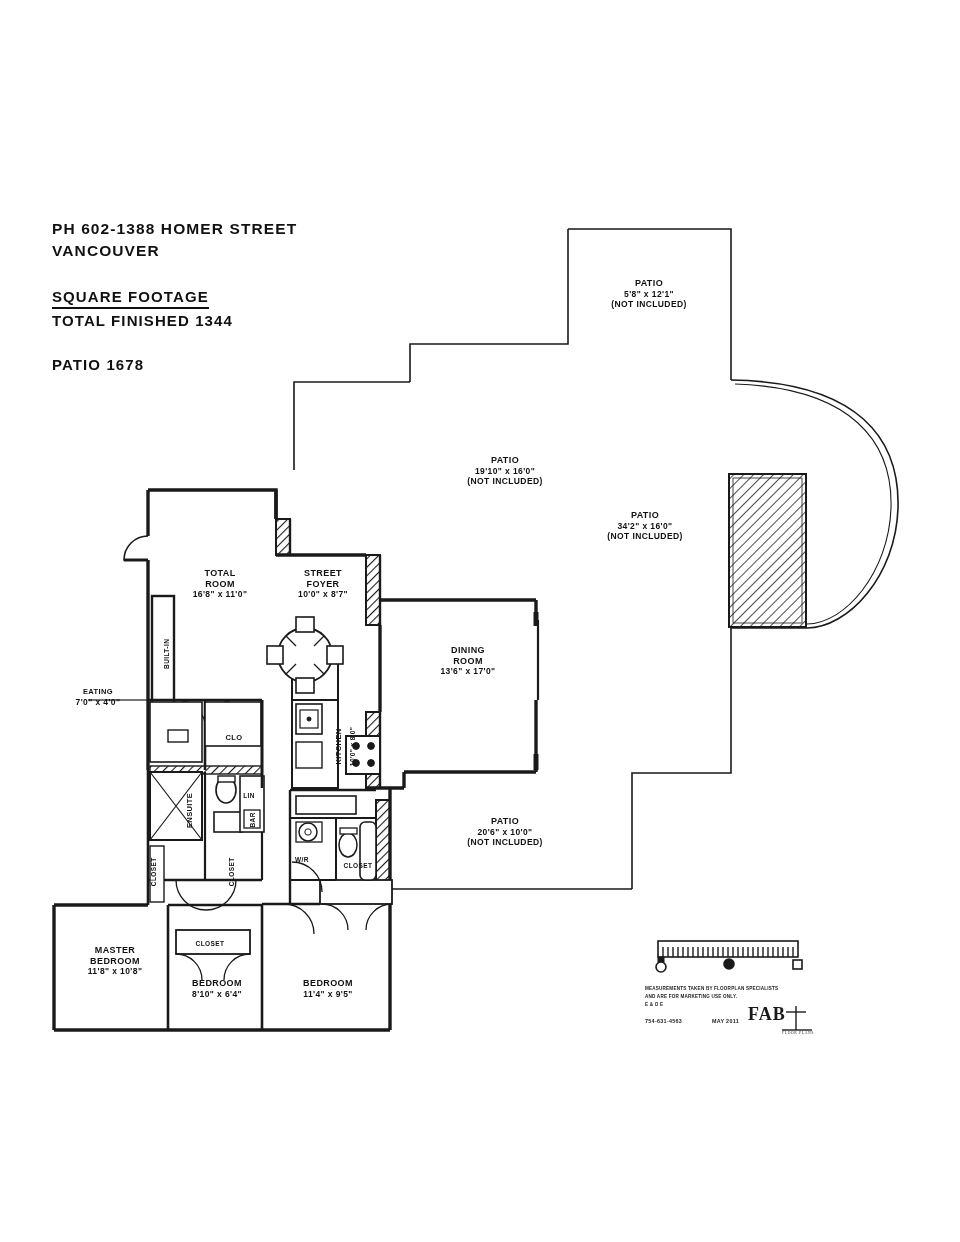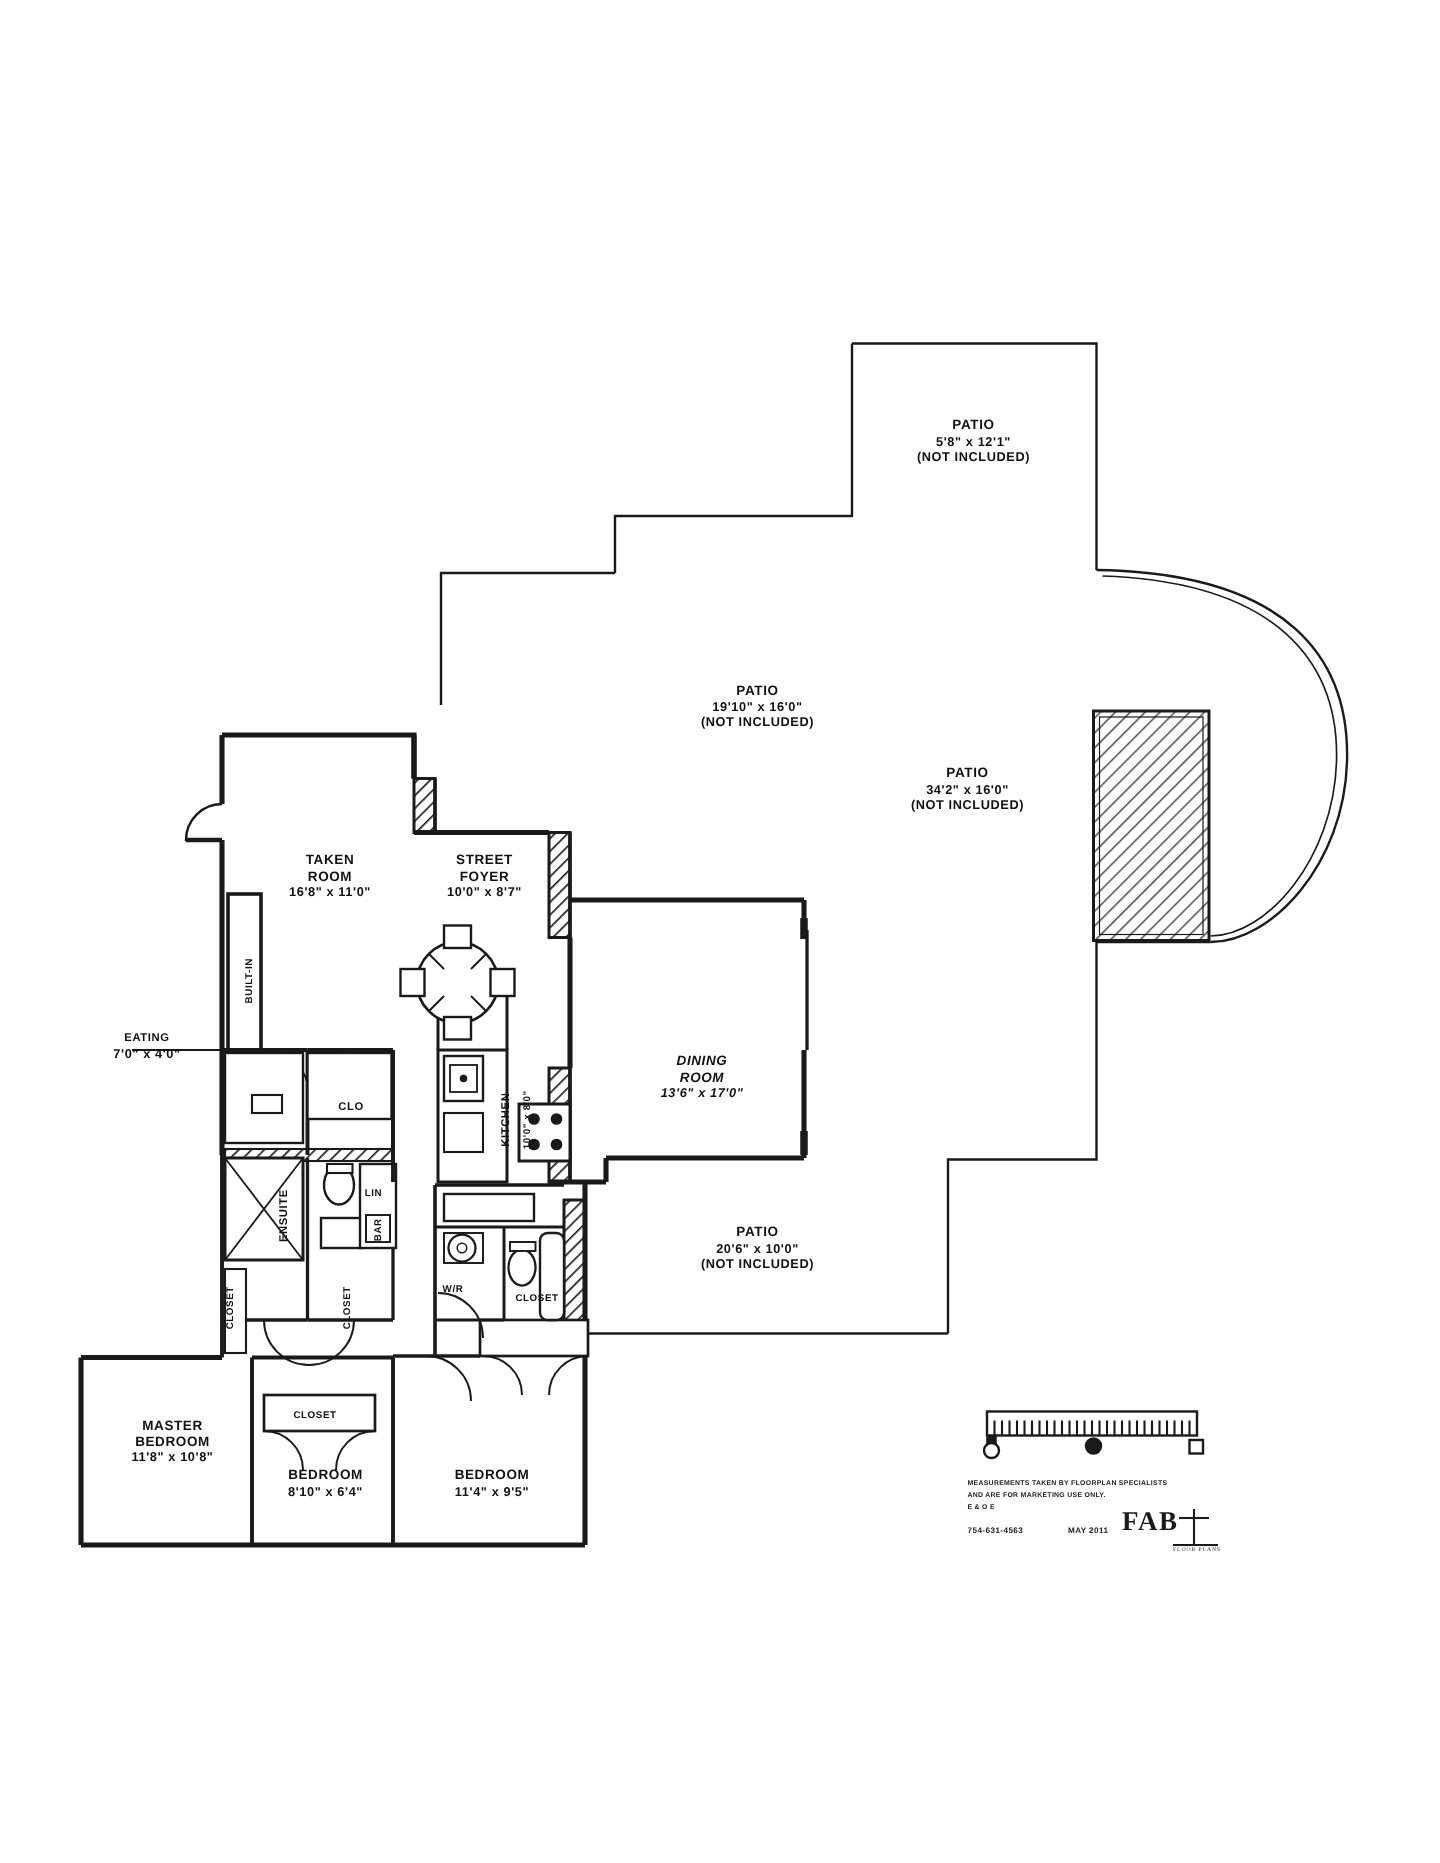--- a/index.html
+++ b/index.html
@@ -20,20 +20,29 @@
   .tiny{font-size:6.5px;}
   .vert{transform-origin:center center;}
   .credits{position:absolute;font-family:"Liberation Sans",sans-serif;color:#222;}
   .fab-logo{position:absolute;font-family:"Liberation Serif",serif;}
 </style>
 </head>
 <body>
 
 <div id="page">
 
+  <div class="title-block">
+    <div class="t1">
+      <div>PH 602-1388 HOMER STREET</div>
+      <div>VANCOUVER</div>
+    </div>
+    <div class="t2"><span class="uline">SQUARE FOOTAGE</span></div>
+    <div class="t3">TOTAL FINISHED 1344</div>
+    <div class="t4">PATIO 1678</div>
+  </div>
 
   <svg width="960" height="1242">
     <defs>
       <pattern id="hatch45" width="7" height="7" patternTransform="rotate(45)" patternUnits="userSpaceOnUse">
         <line x1="0" y1="0" x2="0" y2="7" stroke="#4d4d4d" stroke-width="2"></line>
       </pattern>
       <pattern id="hatchWall" width="6" height="6" patternTransform="rotate(45)" patternUnits="userSpaceOnUse">
         <line x1="0" y1="0" x2="0" y2="6" stroke="#1a1a1a" stroke-width="2.2"></line>
       </pattern>
     </defs>
@@ -234,32 +243,32 @@
     </g>
 
     <g stroke="#1a1a1a" fill="none" stroke-width="1.4">
       <path d="M796,1006 L796,1030"></path>
       <path d="M786,1012 L806,1012"></path>
       <path d="M782,1030 L812,1030"></path>
     </g>
   </svg>
 
   <div class="lbl" style="left:175px;top:568px;width:90px;">
-    <div class="rname">TAKEN</div>
+    <div class="rname">TOTAL</div>
     <div class="rname">ROOM</div>
     <div class="rdim">16'8" x 11'0"</div>
   </div>
 
   <div class="lbl" style="left:278px;top:568px;width:90px;">
     <div class="rname">STREET</div>
     <div class="rname">FOYER</div>
     <div class="rdim">10'0" x 8'7"</div>
   </div>
 
-  <div class="lbl" style="left:418px;top:702px;width:100px;font-style:italic;">
+  <div class="lbl" style="left:418px;top:645px;width:100px;">
     <div class="rname">DINING</div>
     <div class="rname">ROOM</div>
     <div class="rdim">13'6" x 17'0"</div>
   </div>
 
   <div class="lbl vert" style="left:296px;top:737px;width:80px;transform:rotate(-90deg);">
     <span class="small">KITCHEN</span>
   </div>
   <div class="lbl vert" style="left:310px;top:737px;width:80px;transform:rotate(-90deg);">
     <span class="tiny">10'0" x 8'0"</span>

